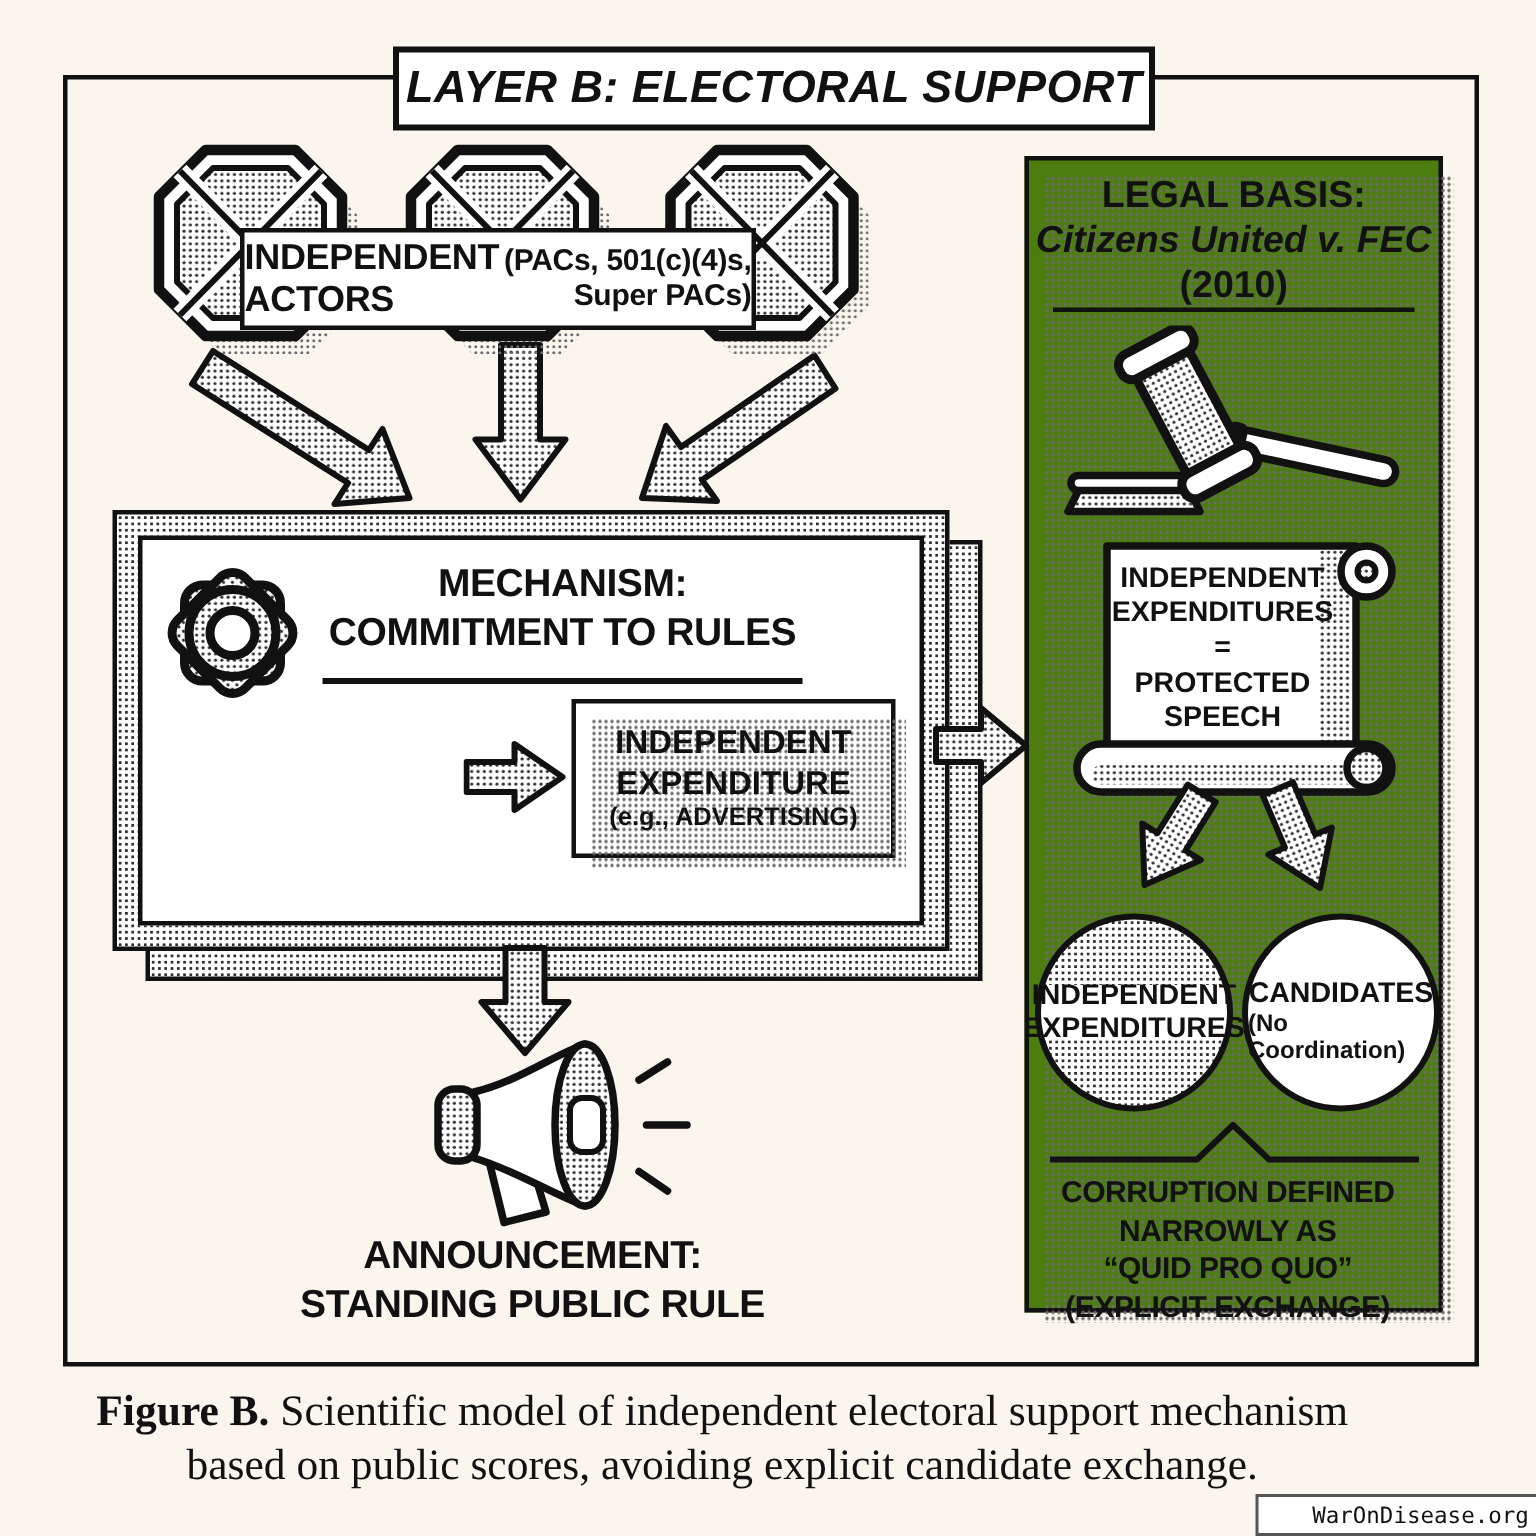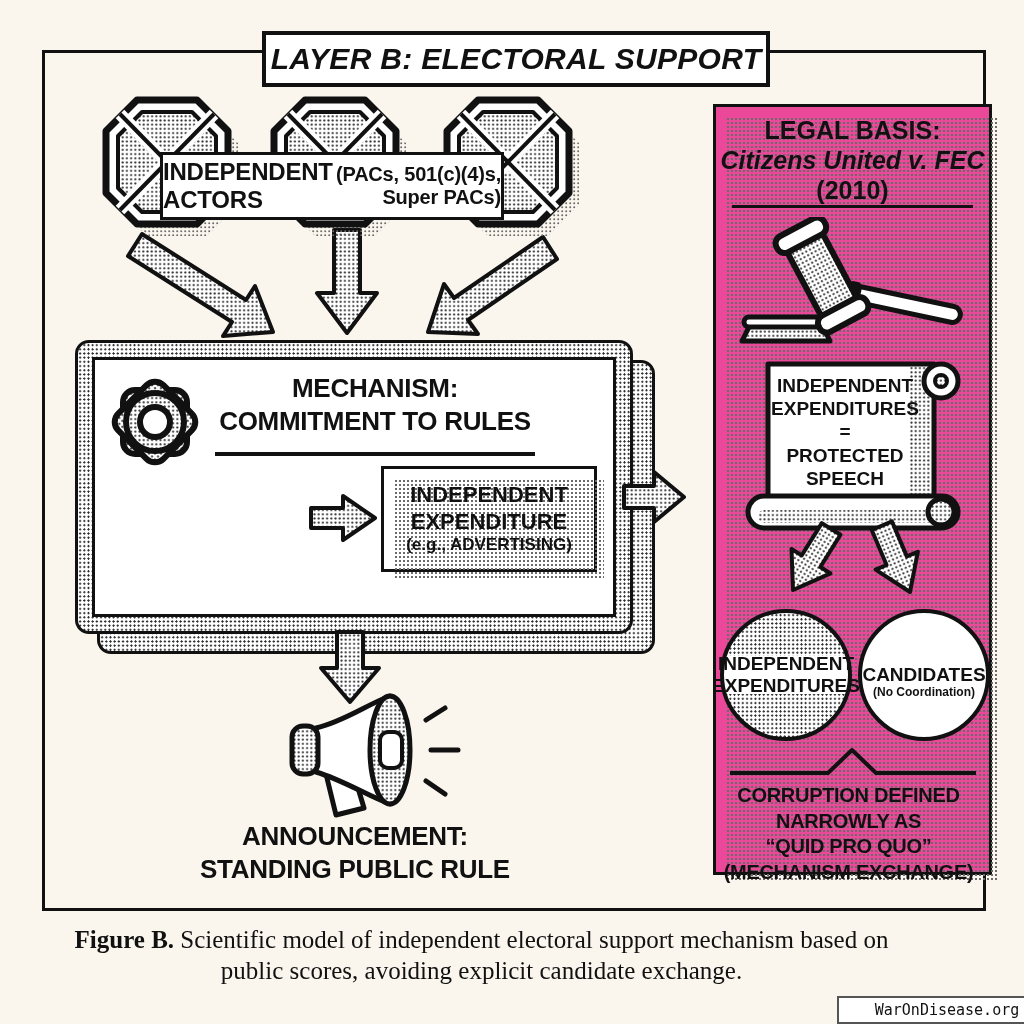--- a/index.html
+++ b/index.html
@@ -4,21 +4,21 @@
 <style>
   html,body{margin:0;padding:0;}
   body{
     width:1024px;height:1024px;position:relative;overflow:hidden;
     background:#FAF6EE;color:#111;
     font-family:"Liberation Sans",sans-serif;
   }
   .abs{position:absolute;}
   .pre{white-space:pre-line;}
   .center{text-align:center;}
-  .htbg{background-color:#fff;background-image:radial-gradient(#2e2e2e 1.05px,transparent 1.2px);background-size:4.2px 4.2px;border-radius:14px;}
+  .htbg{background-color:#fff;background-image:radial-gradient(#2e2e2e 1.05px,transparent 1.2px);background-size:4.2px 4.2px;}
   .sh::after{content:"";position:absolute;left:10px;top:10px;width:100%;height:100%;z-index:-1;
     background-image:radial-gradient(#6b6b6b 1px,transparent 1.15px);background-size:4px 4px;}
 
   
   #frame{left:42px;top:50px;width:938px;height:855px;border:3px solid #111;}
   
   #titlebox{left:262px;top:31px;width:500px;height:48px;background:#fff;border:4px solid #111;
     display:flex;align-items:center;justify-content:center;z-index:5;
     font-size:30px;font-weight:700;letter-spacing:.3px;font-style:italic;}
 
@@ -38,39 +38,39 @@
   .mbox{background:#fff;border:3px solid #111;display:flex;flex-direction:column;align-items:center;justify-content:center;z-index:1;}
   #inputbox{left:22px;top:118px;width:190px;height:80px;font-size:22px;font-weight:700;line-height:1.25;}
   #outputbox{left:286px;top:106px;width:210px;height:100px;line-height:1.2;}
   #outputbox .main{font-size:22px;font-weight:700;}
   #outputbox .note{font-size:17px;font-weight:700;}
 
   
   #announce{left:150px;top:820px;width:410px;font-size:26px;font-weight:700;line-height:1.25;letter-spacing:-.3px;}
 
   
-  #panel{left:713px;top:104px;width:273px;height:765px;border:3px solid #111;background:#ec4899;z-index:2;}
+  #panel{left:683px;top:104px;width:273px;height:765px;border:3px solid #111;background:#4d7c0f;z-index:2;}
   #legalhead{left:0;top:8px;width:100%;font-size:25px;line-height:1.2;font-weight:700;}
   #legalcase{font-style:italic;}
   #legalrule{left:16px;top:98px;width:241px;height:3px;background:#111;}
   #scrolltext{left:44px;top:267px;width:170px;font-size:19px;font-weight:700;line-height:1.22;z-index:2;}
   .circle{width:124px;height:124px;border:4px solid #111;border-radius:50%;display:flex;flex-direction:column;
     align-items:center;justify-content:center;line-height:1.15;background:#fff;z-index:2;}
   #circleL{left:4px;top:502px;font-size:19px;font-weight:700;
     background-image:linear-gradient(180deg,rgba(255,255,255,0) 35%,#fff 35%,#fff 65%,rgba(255,255,255,0) 65%),
       radial-gradient(#2e2e2e 1.05px,transparent 1.2px);
     background-size:100% 100%,4.2px 4.2px;background-color:#fff;}
   #circleR{left:142px;top:502px;}
   #circleR .t{font-size:19px;font-weight:700;margin-top:13px;}
-  #circleR .n{font-size:12px;font-weight:700;}
+  #circleR .n{font-size:16px;font-weight:700;}
   #corruption{left:5px;top:676px;width:255px;font-size:20px;font-weight:700;line-height:1.28;letter-spacing:-.3px;}
 
   
   #caption{left:0;top:924px;width:963px;padding:0 52px;box-sizing:border-box;text-align:center;
-    font-family:"Liberation Serif",serif;font-size:25px;line-height:1.24;}
+    font-family:"Liberation Serif",serif;font-size:29px;line-height:1.24;}
   #caption .lbl{font-weight:700;}
   #watermark{left:837px;top:996px;width:182px;height:24px;background:#fff;border:2px solid #555;
     font-family:"DejaVu Sans Mono",monospace;font-size:15px;display:flex;align-items:center;justify-content:center;padding-left:17px;}
   svg{display:block;}
 </style>
 </head>
 <body>
 
 <svg width="0" height="0" style="position:absolute" aria-hidden="true">
   <defs>
@@ -239,21 +239,21 @@
     <span class="n">(No Coordination)</span>
   </div>
 
   <svg class="abs" style="left:12px;top:638px" width="250" height="32">
     <polyline points="2,28 100,28 124,5 148,28 248,28" fill="none" stroke="#111" stroke-width="4" stroke-linejoin="round"></polyline>
   </svg>
 
   <div class="abs center pre" id="corruption">CORRUPTION DEFINED
 NARROWLY AS
 “QUID PRO QUO”
-(MECHANISM EXCHANGE)</div>
+(EXPLICIT EXCHANGE)</div>
 </div>
 
 <div class="abs" id="caption">
   <span class="lbl">Figure B.</span><span> Scientific model of independent electoral support mechanism based on public scores, avoiding explicit candidate exchange.</span>
 </div>
 
 <div class="abs" id="watermark">
   <span>WarOnDisease.org</span>
 </div>
 

